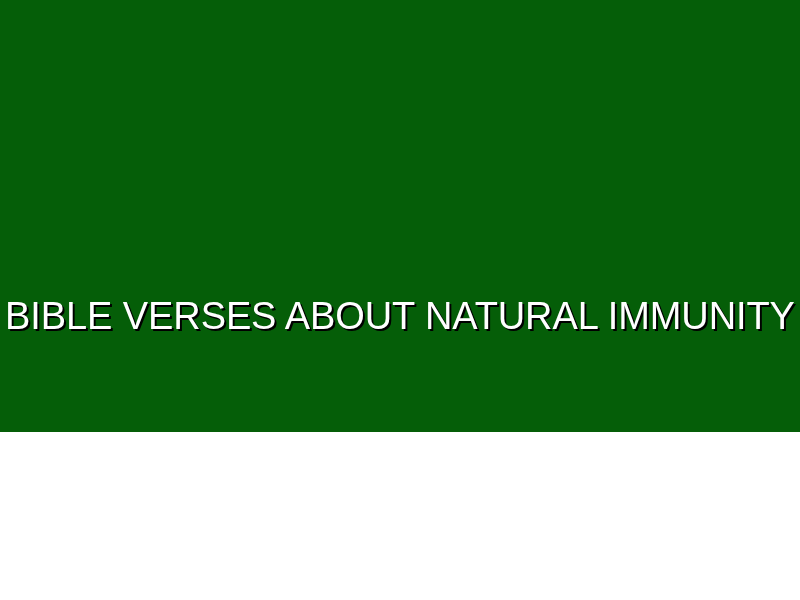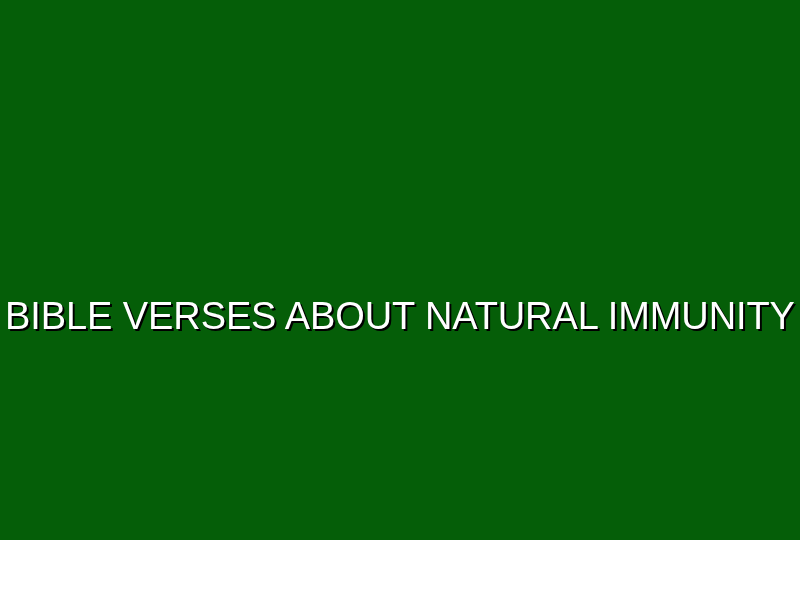--- a/index.html
+++ b/index.html
@@ -12,21 +12,21 @@
     width: 800px;
     height: 600px;
     overflow: hidden;
     font-family: "Liberation Sans", sans-serif;
   }
 
   
   #banner {
     position: relative;
     width: 800px;
-    height: 540px;
+    height: 432px;
     background: #055e08;
     display: flex;
     align-items: center;
     justify-content: center;
     box-sizing: border-box;
   }
 
   
   #headline-wrap {
     position: absolute;

